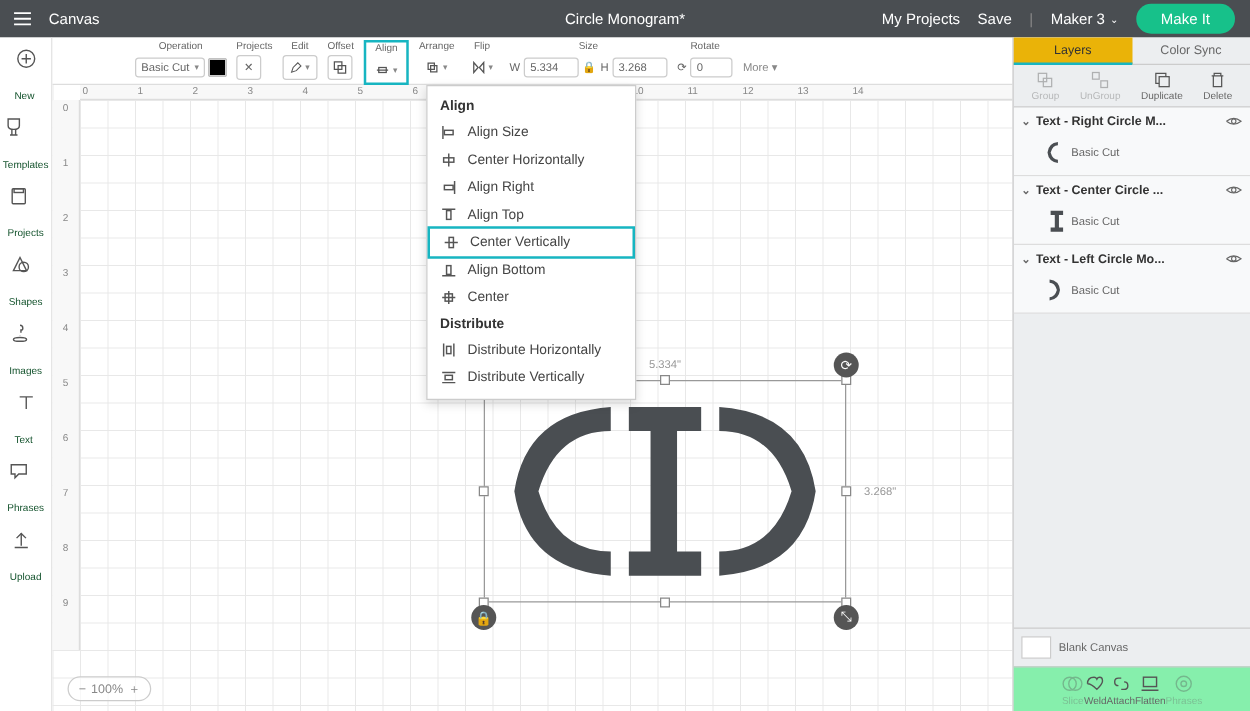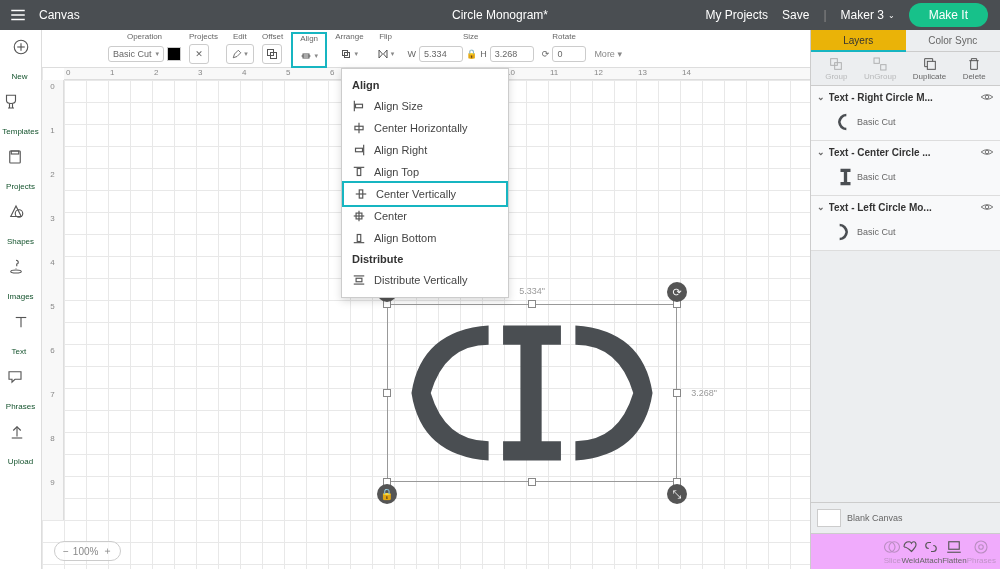--- a/index.html
+++ b/index.html
@@ -90,21 +90,21 @@
 .layer-list { flex: 1; overflow: auto; }
 .layer-row { background: #f8f9fa; border-bottom: 1px solid #ddd; }
 .layer-head { display: flex; align-items: center; padding: 4px 6px; font-size: 10px; font-weight: 600; color: #333; gap: 4px; }
 .layer-head .chev { font-size: 9px; color: #666; }
 .layer-head .name { flex: 1; white-space: nowrap; overflow: hidden; text-overflow: ellipsis; }
 .eye { width: 14px; height: 14px; color: #666; cursor: pointer; }
 .layer-sub { display: flex; align-items: center; gap: 6px; padding: 4px 6px 8px 24px; font-size: 9px; color: #666; }
 .layer-icon { width: 16px; height: 20px; }
 .blank-canvas { display: flex; align-items: center; gap: 6px; padding: 6px; border-top: 1px solid #ccc; font-size: 9px; color: #666; }
 .blank-sw { width: 24px; height: 18px; background: #fff; border: 1px solid #ccc; }
-.rp-bottom { display: flex; justify-content: flex-end; padding: 4px; border-top: 1px solid #ccc; background: #f0abfc; }
+.rp-bottom { display: flex; justify-content: center; padding: 4px; border-top: 1px solid #ccc; background: #86efac; }
 .rp-bottom .b { display: flex; flex-direction: column; align-items: center; font-size: 8px; color: #666; cursor: pointer; }
 .rp-bottom .b.dis { opacity: 0.35; }
 .rp-bottom svg { width: 18px; height: 18px; }
 </style>
 </head>
 <body>
 
 <div class="header">
   <div class="hamburger">
     <svg viewBox="0 0 24 24" fill="none" stroke="#fff" stroke-width="2">
@@ -383,34 +383,42 @@
       </div>
     <div class="item hl">
         <svg viewBox="0 0 24 24" fill="none" stroke="#555" stroke-width="2">
           <line x1="3" y1="12" x2="21" y2="12"></line>
           <rect x="9" y="5" width="6" height="14"></rect>
         </svg>
         <span>Center Vertically</span>
       </div>
     <div class="item">
         <svg viewBox="0 0 24 24" fill="none" stroke="#555" stroke-width="2">
+          <line x1="3" y1="20" x2="21" y2="20"></line>
+          <rect x="9" y="6" width="6" height="12"></rect>
+        </svg>
+        <span>Align Bottom</span>
+      </div>
+    <div class="item">
+        <svg viewBox="0 0 24 24" fill="none" stroke="#555" stroke-width="2">
           <line x1="12" y1="3" x2="12" y2="21"></line>
           <line x1="3" y1="12" x2="21" y2="12"></line>
           <rect x="7" y="7" width="10" height="10"></rect>
         </svg>
         <span>Center</span>
       </div>
-    <div class="item">
-        <svg viewBox="0 0 24 24" fill="none" stroke="#555" stroke-width="2">
-          <line x1="3" y1="20" x2="21" y2="20"></line>
-          <rect x="9" y="6" width="6" height="12"></rect>
-        </svg>
-        <span>Align Bottom</span>
-      </div>
     <div class="sect">Distribute</div>
+    <div class="item">
+        <svg viewBox="0 0 24 24" fill="none" stroke="#555" stroke-width="2">
+          <line x1="5" y1="3" x2="5" y2="21"></line>
+          <line x1="19" y1="3" x2="19" y2="21"></line>
+          <rect x="9" y="7" width="6" height="10"></rect>
+        </svg>
+        <span>Distribute Horizontally</span>
+      </div>
     <div class="item">
         <svg viewBox="0 0 24 24" fill="none" stroke="#555" stroke-width="2">
           <line x1="3" y1="5" x2="21" y2="5"></line>
           <line x1="3" y1="19" x2="21" y2="19"></line>
           <rect x="7" y="9" width="10" height="6"></rect>
         </svg>
         <span>Distribute Vertically</span>
       </div>
   </div>
 </div>

